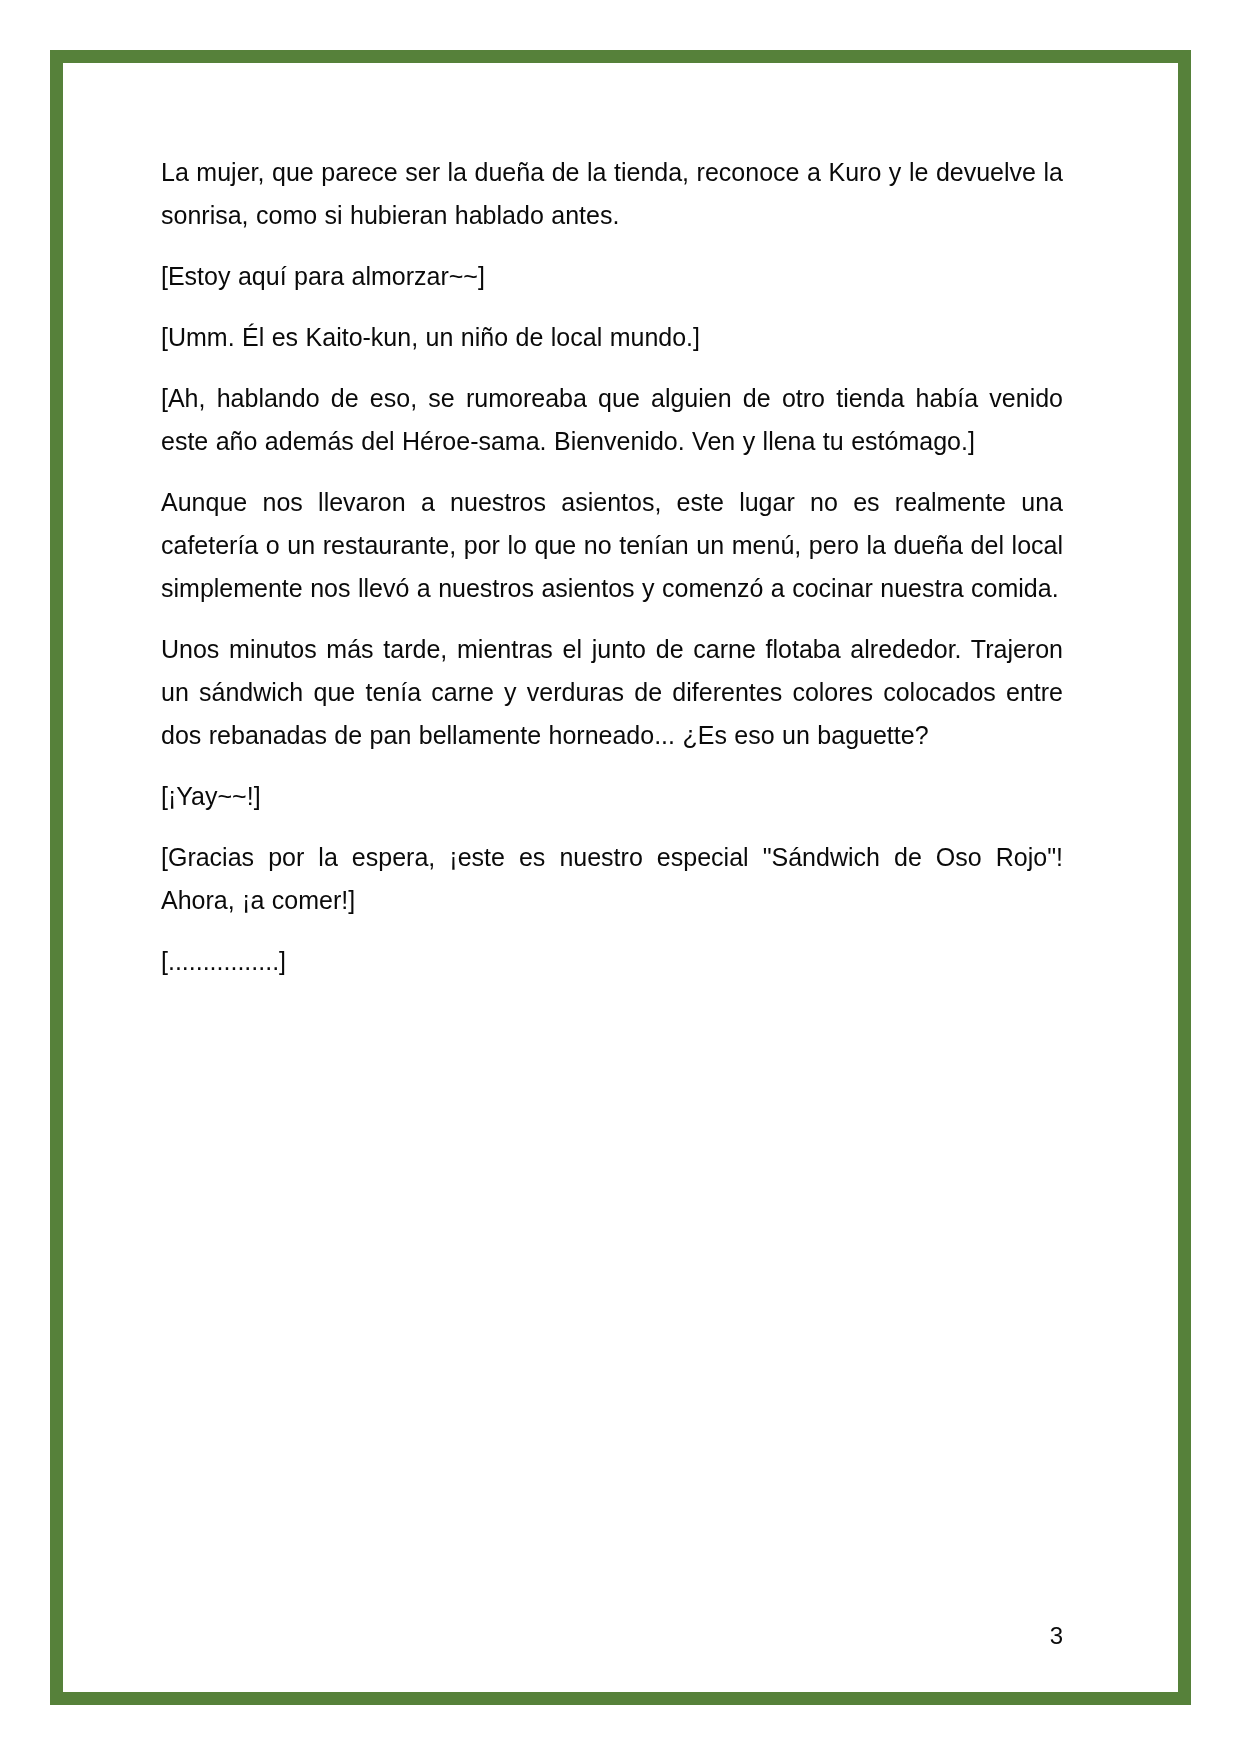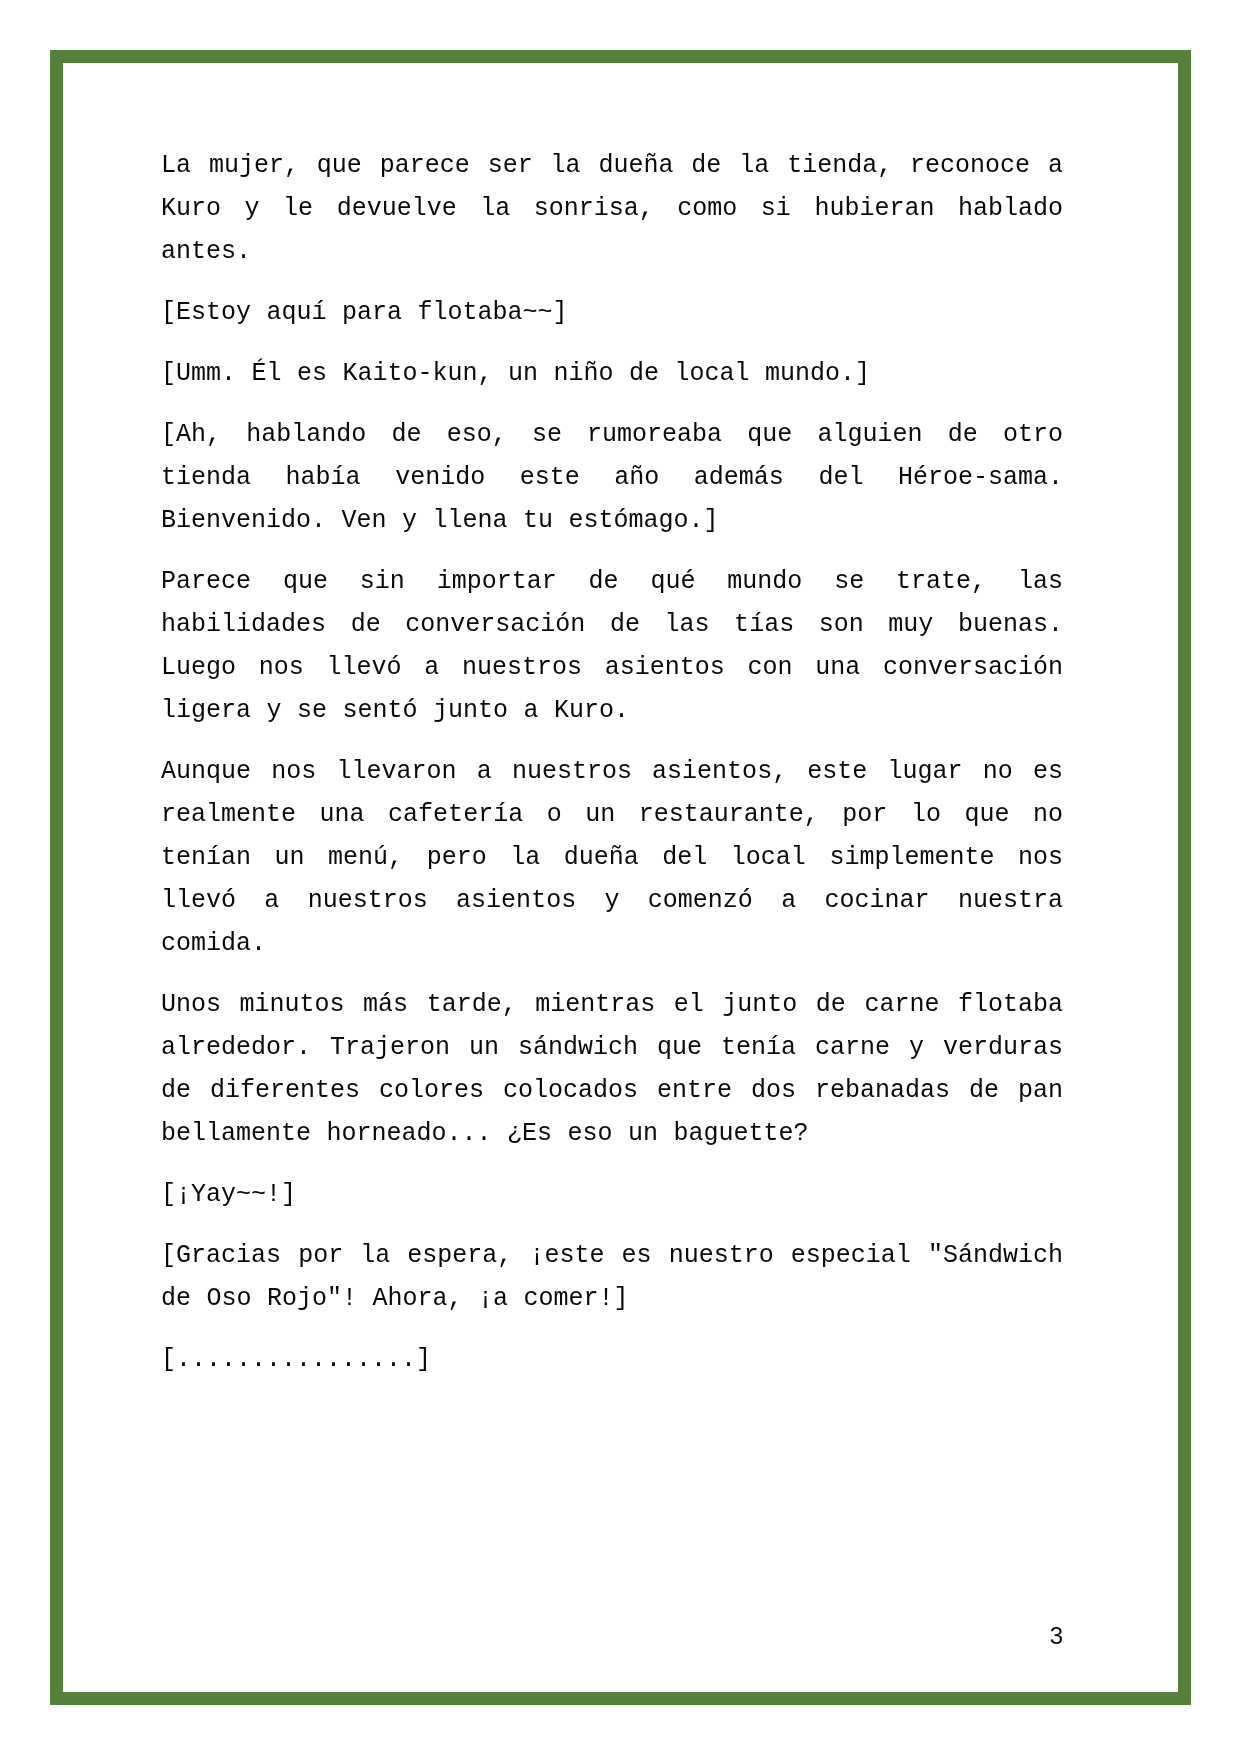--- a/index.html
+++ b/index.html
@@ -21,23 +21,22 @@
     top: 50px;
     width: 1141px;
     height: 1655px;
     box-sizing: border-box;
     border: 13px solid #56813A;
     background: #ffffff;
   }
   .content {
     position: absolute;
     left: 161px;
-    top: 144px;
+    top: 151px;
     width: 902px;
-    font-family: Liberation Mono, monospace;
   }
   .content p {
     margin: 0 0 18px 0;
     font-size: 25px;
     line-height: 43px;
     text-align: justify;
     color: #0a0a0a;
     word-spacing: 0.02em;
   }
   .footer {
@@ -51,24 +50,23 @@
     color: #0a0a0a;
   }
 </style>
 </head>
 <body>
 
 <div class="page-frame"></div>
 
 <div class="content">
   <p>La mujer, que parece ser la dueña de la tienda, reconoce a Kuro y le devuelve la sonrisa, como si hubieran hablado antes.</p>
-  <p>[Estoy aquí para flotaba~~]</p>
+  <p>[Estoy aquí para almorzar~~]</p>
   <p>[Umm. Él es Kaito-kun, un niño de local mundo.]</p>
   <p>[Ah, hablando de eso, se rumoreaba que alguien de otro tienda había venido este año además del Héroe-sama. Bienvenido. Ven y llena tu estómago.]</p>
-  <p>Parece que sin importar de qué mundo se trate, las habilidades de conversación de las tías son muy buenas. Luego nos llevó a nuestros asientos con una conversación ligera y se sentó junto a Kuro.</p>
   <p>Aunque nos llevaron a nuestros asientos, este lugar no es realmente una cafetería o un restaurante, por lo que no tenían un menú, pero la dueña del local simplemente nos llevó a nuestros asientos y comenzó a cocinar nuestra comida.</p>
   <p>Unos minutos más tarde, mientras el junto de carne flotaba alrededor. Trajeron un sándwich que tenía carne y verduras de diferentes colores colocados entre dos rebanadas de pan bellamente horneado... ¿Es eso un baguette?</p>
   <p>[¡Yay~~!]</p>
   <p>[Gracias por la espera, ¡este es nuestro especial "Sándwich de Oso Rojo"! Ahora, ¡a comer!]</p>
   <p>[................]</p>
 </div>
 
 <div class="footer">3</div>
 
 </body></html>

